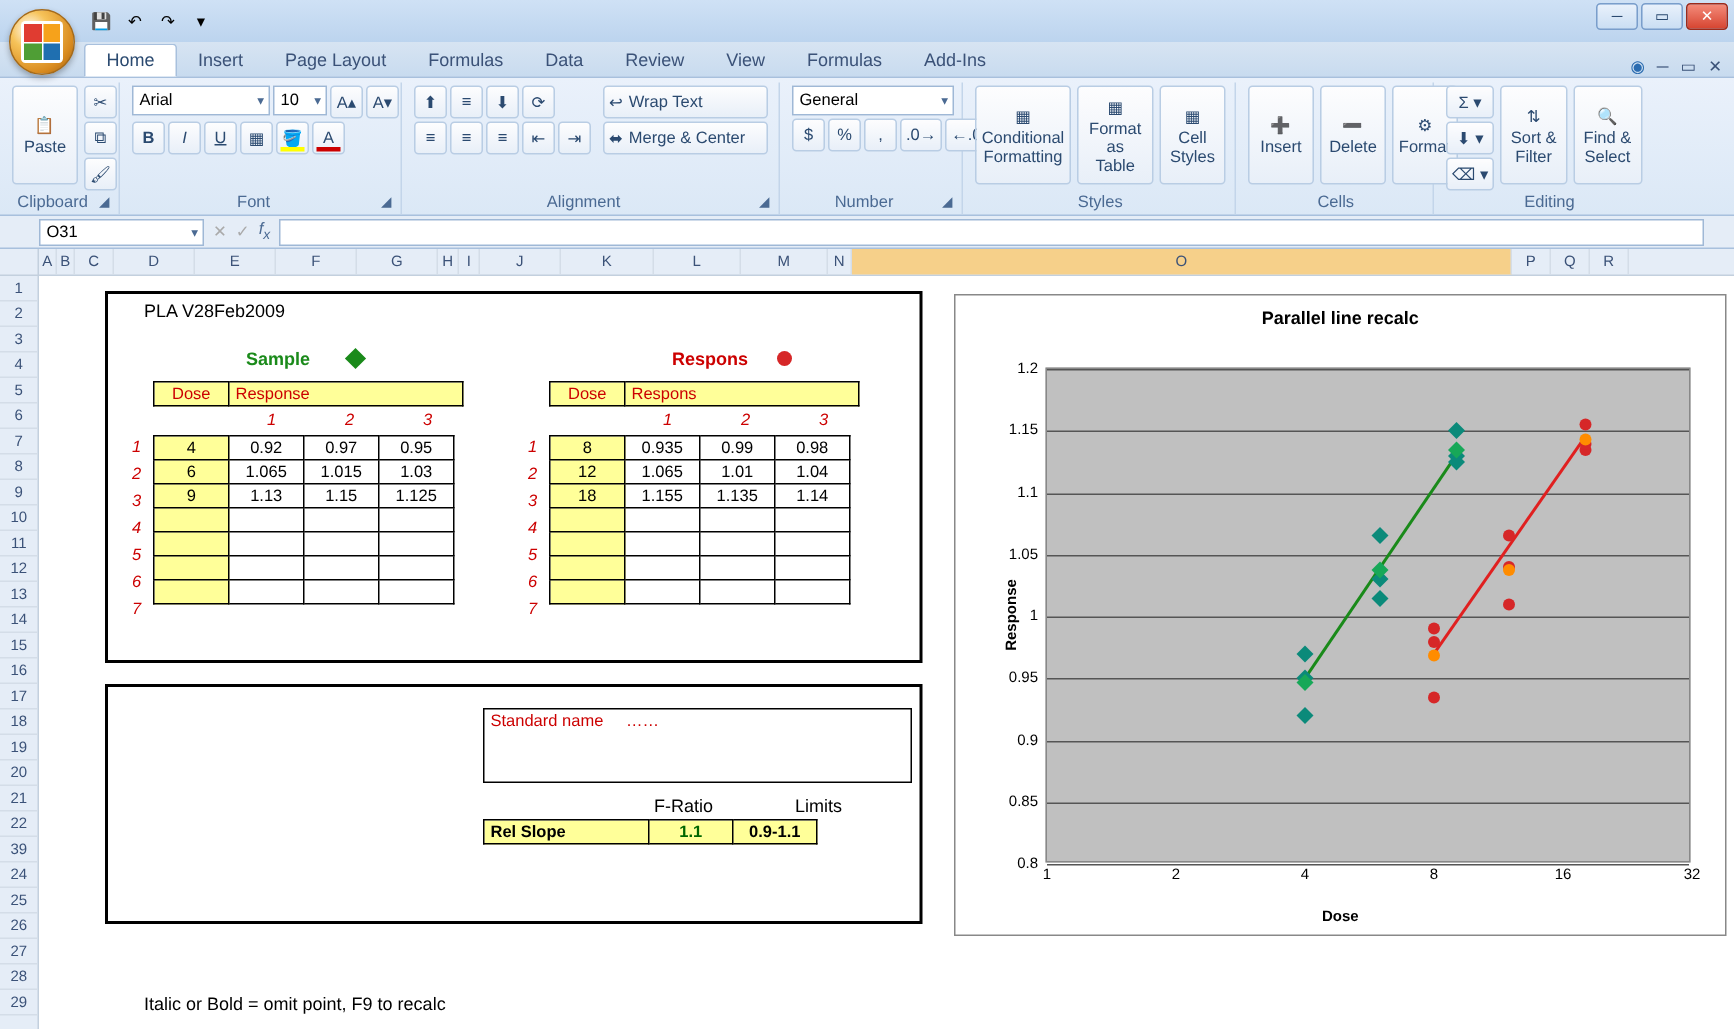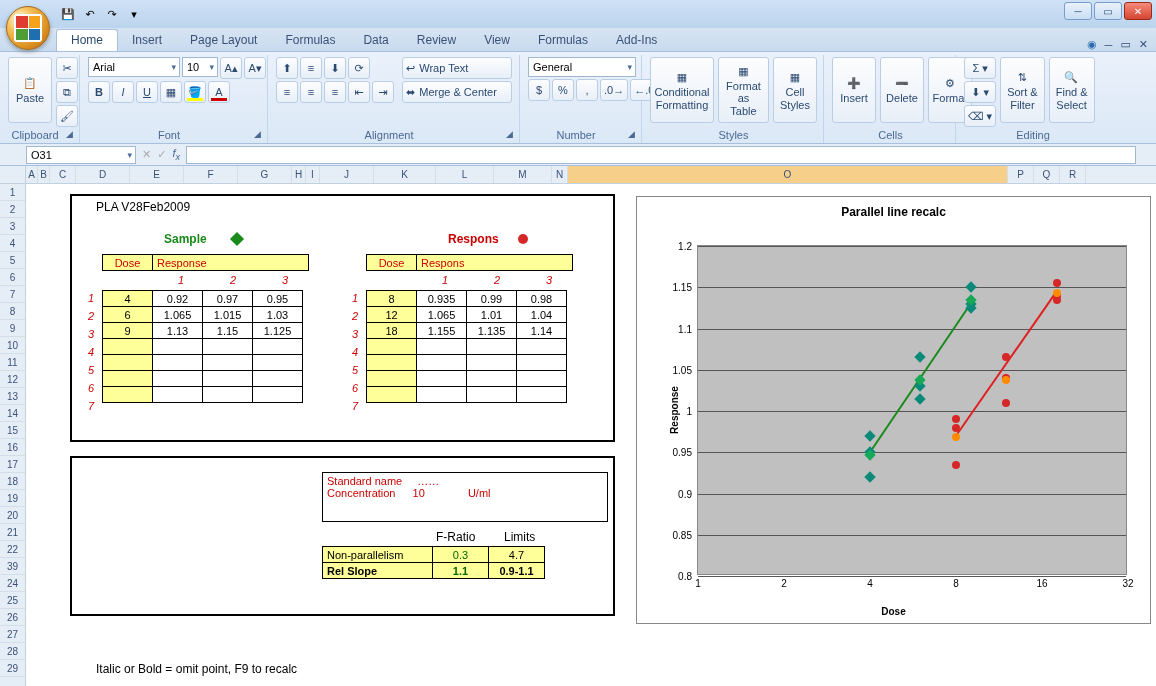--- a/index.html
+++ b/index.html
@@ -487,36 +487,28 @@
         <div class="idx" style="left:320px;top:162px;width:18px">4</div>
         <div class="idx" style="left:320px;top:180px;width:18px">5</div>
         <div class="idx" style="left:320px;top:198px;width:18px">6</div>
         <div class="idx" style="left:320px;top:216px;width:18px">7</div>
       </div>
 
 
     <div style="position:absolute;left:296px; top:288px; width:286px; height:50px; border:1px solid #000; padding:2px 4px; font:11px Arial">
       <div class="redtext"><span>Standard name</span>
         <span style="margin-left:12px">……</span></div>
-      <div class="redtext"><span>Concentration</span>
-        <span style="margin-left:14px">10</span>
-        <span style="margin-left:40px">U/ml</span></div>
     </div>
 
 
     <div id="stats-area">
         <div class="ws-label" style="left:410px;top:346px">F-Ratio</div>
-        <div class="ws-label" style="left:478px;top:346px">Limits</div>
+        <div class="ws-label" style="left:504px;top:346px">Limits</div>
         <table class="tbl" style="left:296px;top:362px">
           <tbody>
-            <tr>
-              <td class="yellow" style="width:110px;text-align:left;padding-left:4px;">Non-parallelism</td>
-              <td class="yellow greentext" style="width:56px;">0.3</td>
-              <td class="yellow" style="width:56px;">4.7</td>
-            </tr>
             <tr>
               <td class="yellow" style="width:110px;text-align:left;padding-left:4px;font-weight:bold;">Rel Slope</td>
               <td class="yellow greentext" style="width:56px;font-weight:bold;">1.1</td>
               <td class="yellow" style="width:56px;font-weight:bold;">0.9-1.1</td>
             </tr>
           </tbody>
         </table>
       </div>
 
     <div class="ws-label" style="left:70px; top:478px">Italic or Bold = omit point, F9 to recalc</div>

